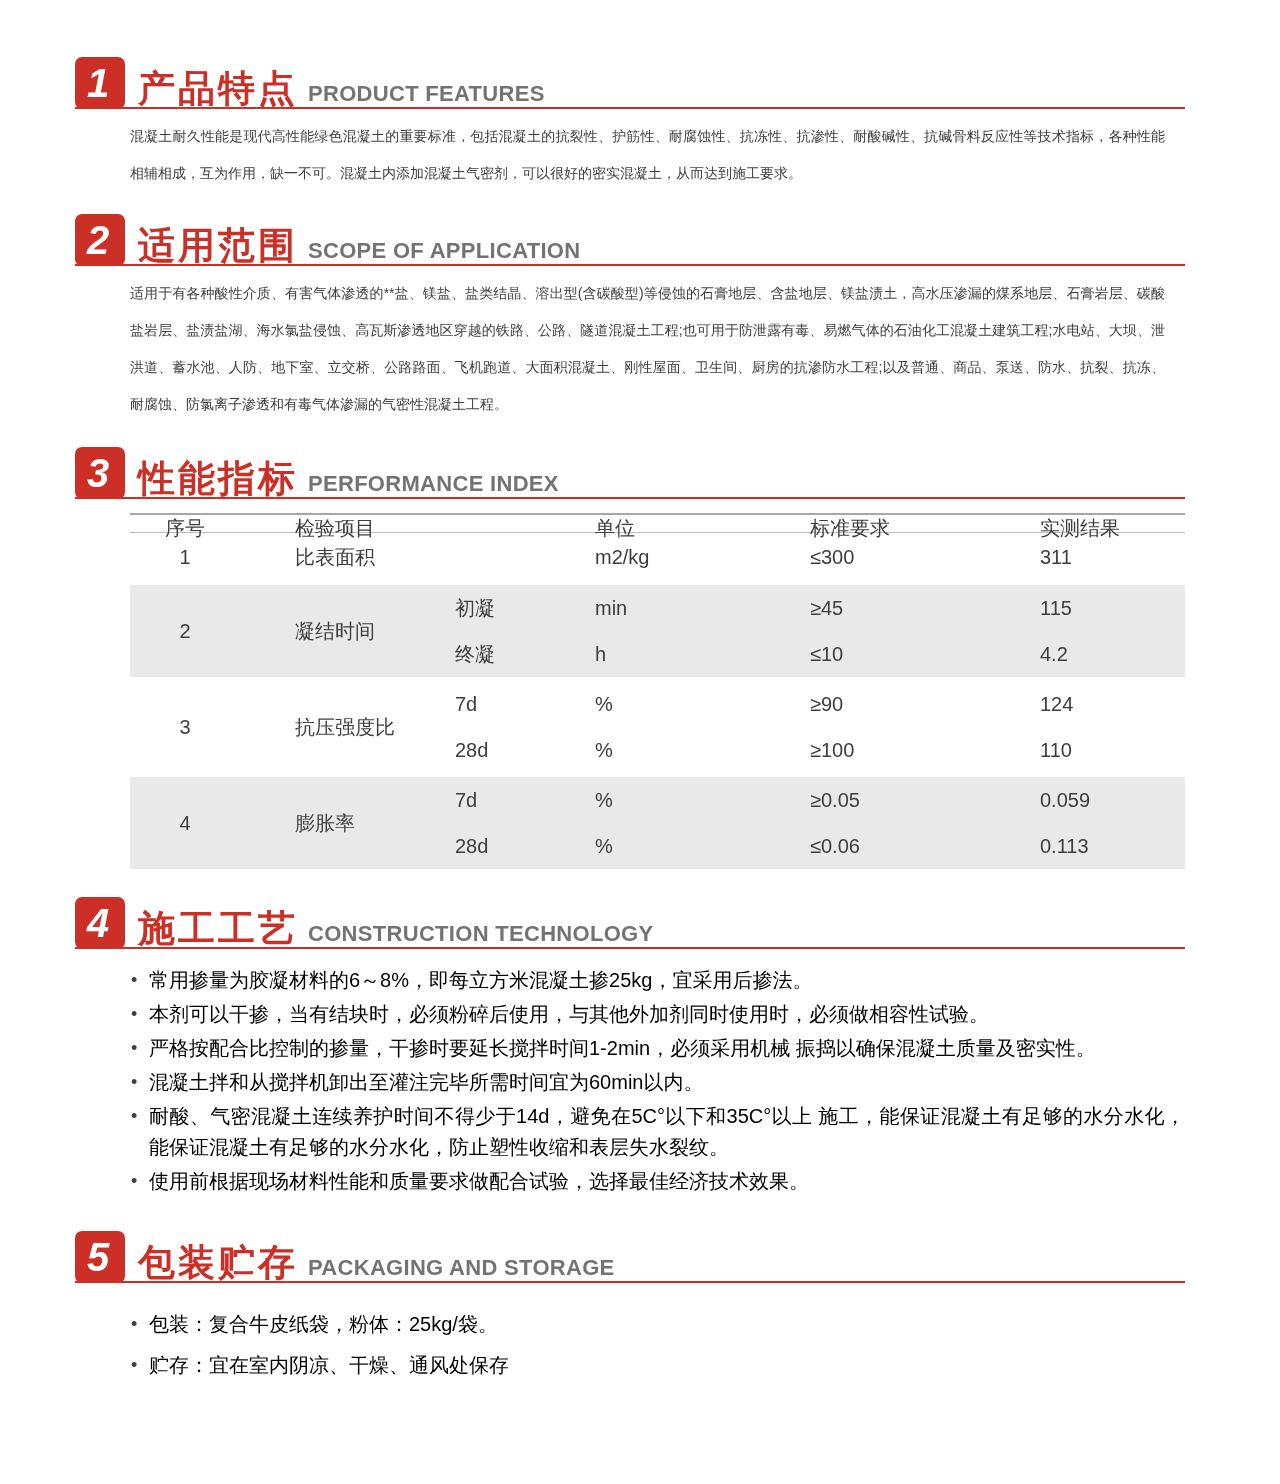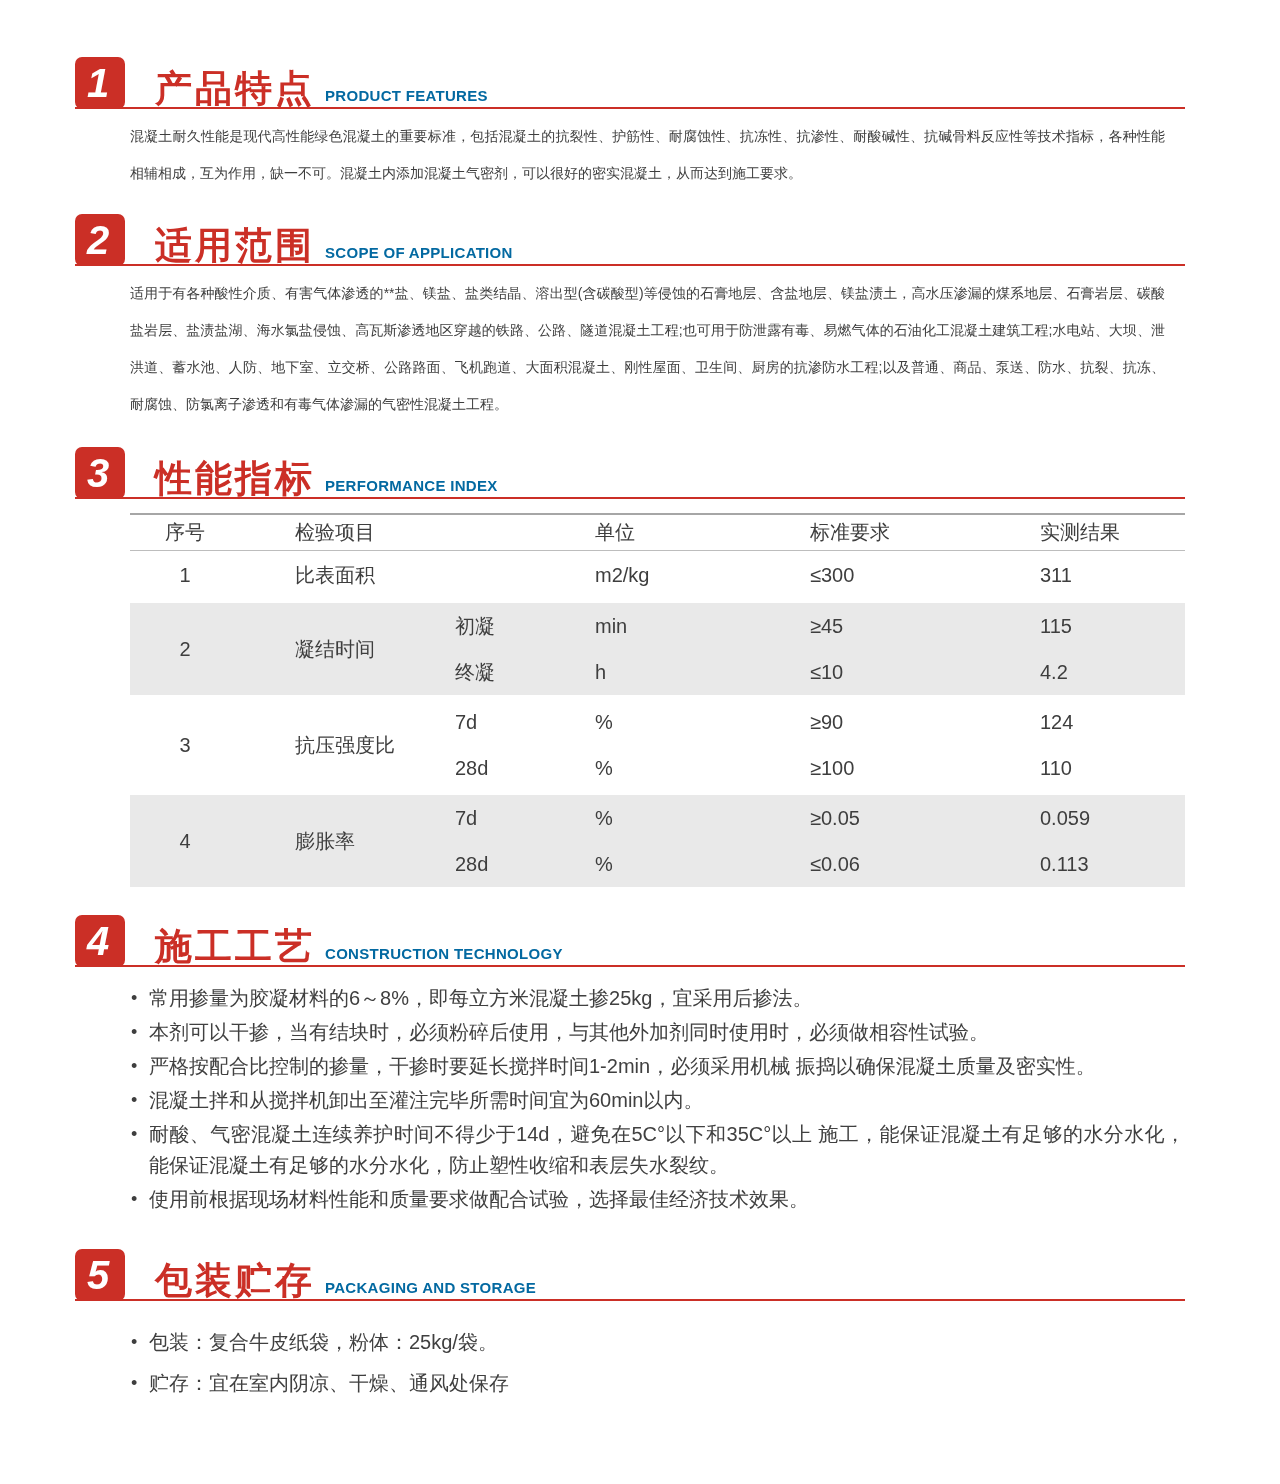--- a/index.html
+++ b/index.html
@@ -26,23 +26,23 @@
     border-radius: 7px;
     display: flex; align-items: center; justify-content: center;
     margin-bottom: -2px;
     flex: 0 0 auto;
   }
   .badge span {
     color: #ffffff; font-size: 40px; font-weight: bold; font-style: italic;
     transform: translateX(-2px);
     line-height: 1;
   }
-  .titles { display: flex; align-items: baseline; margin-left: 30px; }
+  .titles { display: flex; align-items: baseline; margin-left: 13px; }
   .zh { color: #cb2f26; font-size: 37px; font-weight: bold; letter-spacing: 3px; line-height: 1; }
-  .en { color: #0369a1; font-size: 15px; font-weight: bold; margin-left: 10px; letter-spacing: 0.3px; }
+  .en { color: #737373; font-size: 22px; font-weight: bold; margin-left: 10px; letter-spacing: 0.3px; }
 
   .mt-s1 { margin-top: 53px; }
   .mt-s2 { margin-top: 18px; }
   .mt-s3 { margin-top: 20px; }
   .mt-s4 { margin-top: 24px; }
   .mt-s5 { margin-top: 30px; }
 
   
   .para {
     margin: 9px 115px 0 130px;
@@ -50,21 +50,21 @@
     line-height: 37px;
     text-align: justify;
     color: #3e3e3e;
   }
 
   
   .ptable { margin: 14px 0 0 130px; width: 1055px; font-size: 20px; color: #3e3e3e; }
   .t-head {
     display: grid;
     grid-template-columns: 110px 330px 210px 240px 165px;
-    height: 38px;
+    height: 20px;
     border-top: 2px solid #a6a6a6;
     border-bottom: 1px solid #bdbdbd;
     align-items: center;
   }
   .t-row1 {
     display: grid;
     grid-template-columns: 110px 200px 130px 210px 240px 165px;
     height: 48px;
     align-items: center;
     background: #ffffff;
@@ -89,21 +89,21 @@
   .span2 { grid-row: 1 / span 2; }
   .r1 { grid-row: 1; } .r2 { grid-row: 2; }
 
   
   .bullets {
     margin: 16px 95px 0 130px;
     padding: 0;
     list-style: none;
     font-size: 20px;
     line-height: 31px;
-    color: #404040;
+    color: #000000;
   }
   .bullets li { position: relative; padding-left: 19px; margin-bottom: 3px; text-align: justify; }
   .bullets li::before {
     content: "\2022";
     position: absolute; left: 1px; top: 0;
     font-size: 18px; color: #3e3e3e;
   }
   .bullets-s5 { line-height: 34px; margin-top: 24px; }
   .bullets-s5 li { margin-bottom: 7px; }
 </style>

